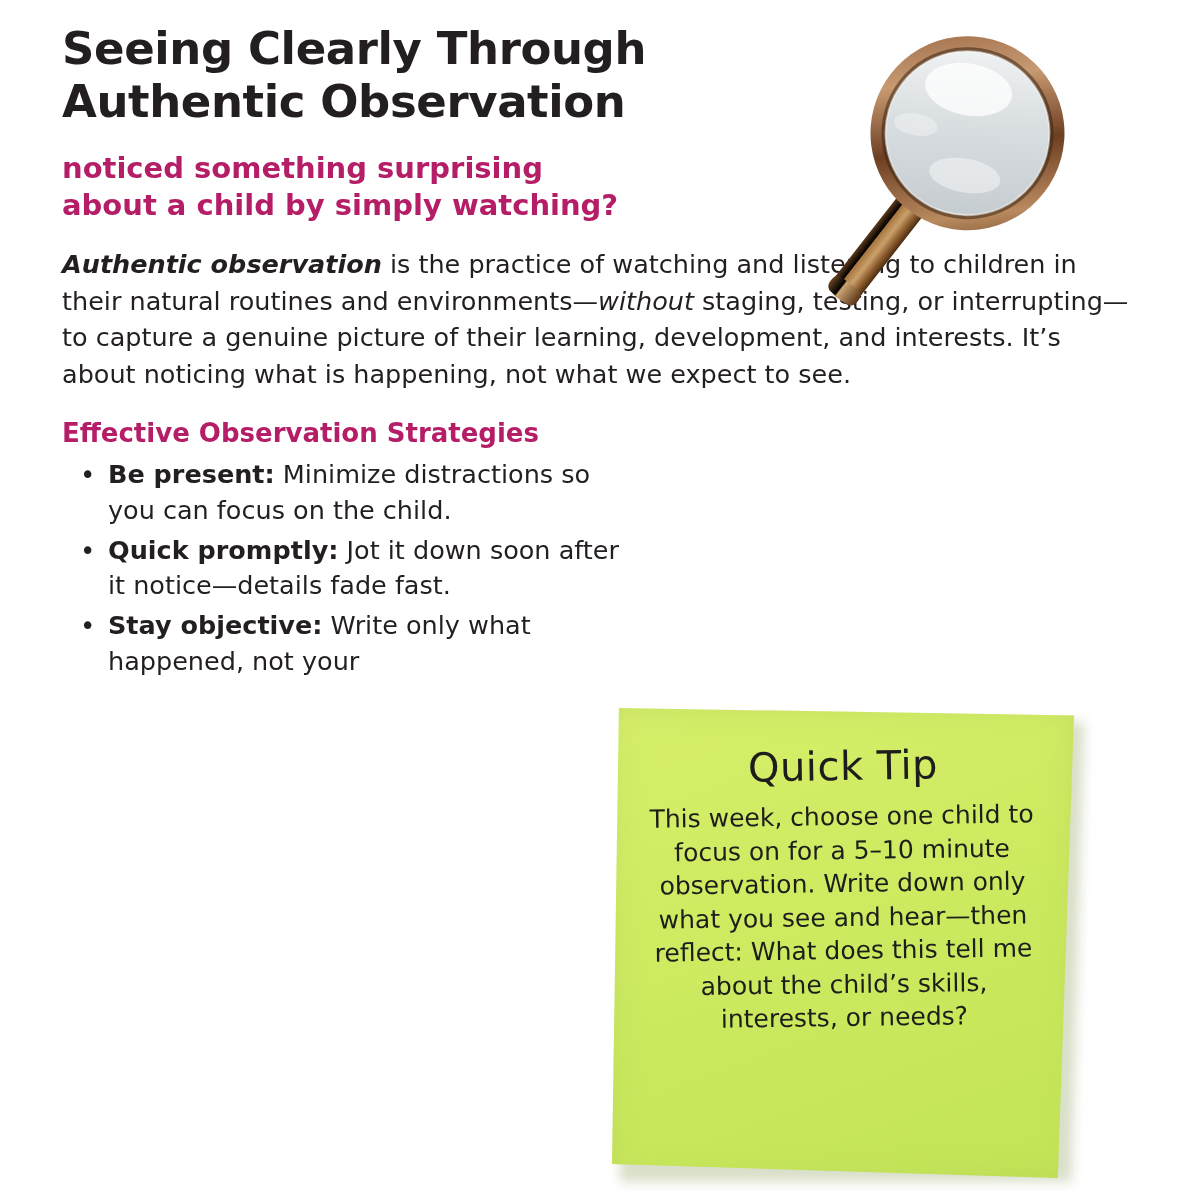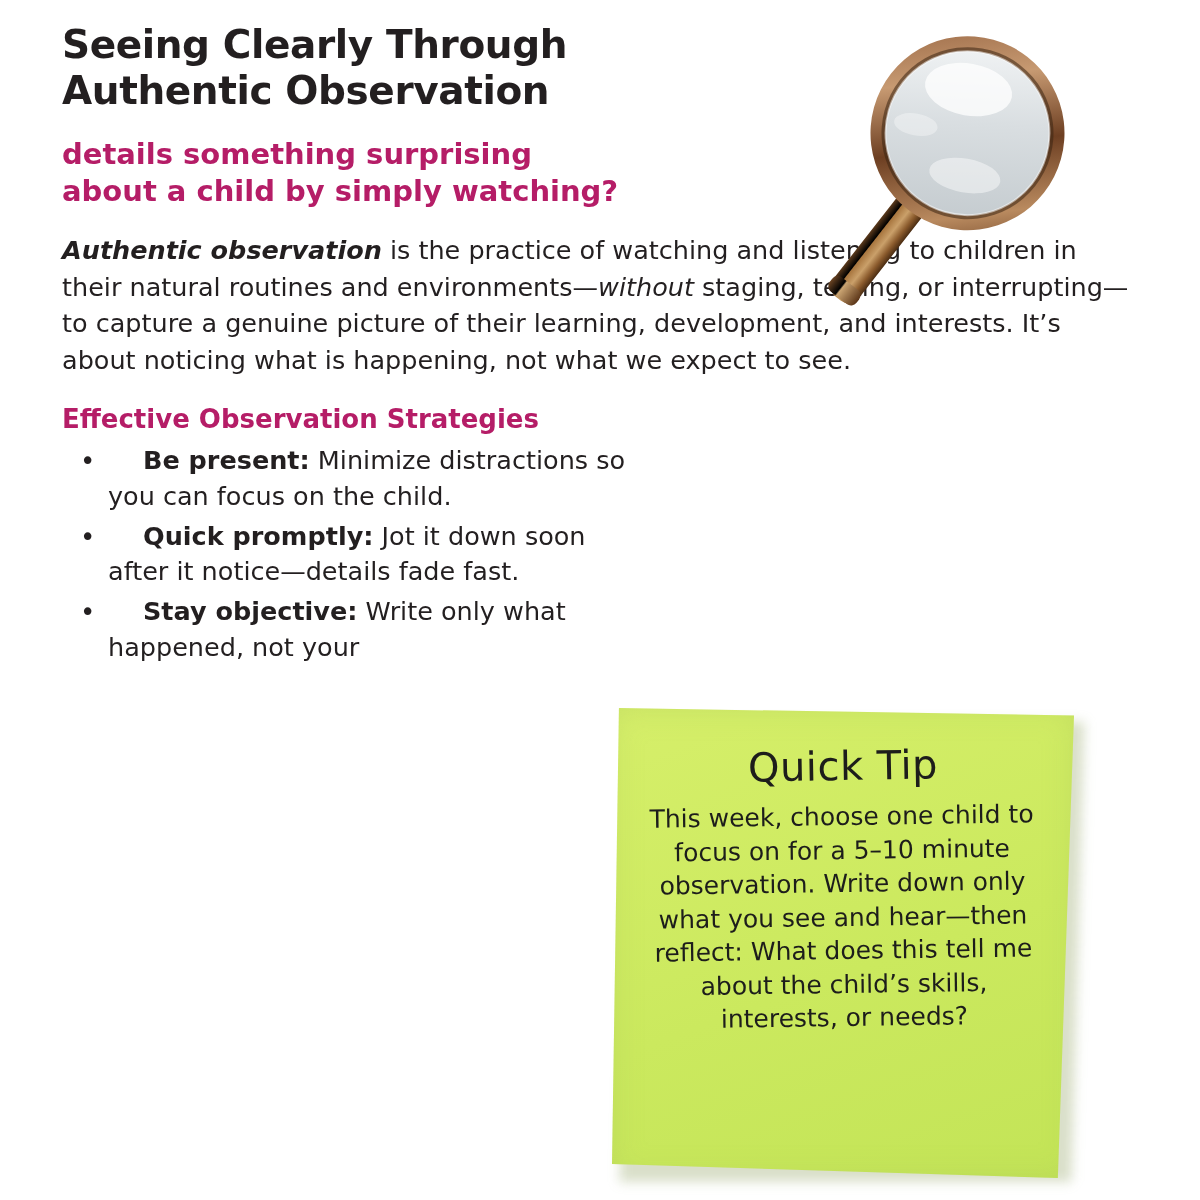--- a/index.html
+++ b/index.html
@@ -17,21 +17,21 @@
   .page {
     position: relative;
     width: 1200px;
     height: 1200px;
     box-sizing: border-box;
     padding: 22px 62px 0 62px;
   }
 
   
   .title {
-    font-size: 39px;
+    font-size: 45px;
     font-weight: bold;
     color: #231f20;
     line-height: 1.18;
     letter-spacing: -0.4px;
     max-width: 640px;
     margin: 0;
   }
   .title .line {
     display: block;
   }
@@ -91,21 +91,20 @@
   .bullets li::before {
     content: "•";
     position: absolute;
     left: -28px;
     top: 0;
     font-size: 26px;
     color: #231f20;
   }
   .bullets li b {
     font-weight: bold;
-    margin-left: 35px;
   }
 
   
   .magnifier {
     position: absolute;
     top: 18px;
     right: 96px;
     width: 330px;
     height: 330px;
     pointer-events: none;
@@ -221,21 +220,21 @@
       </g>
     </svg>
   </div>
 
   <h1 class="title">
     <span class="line">Seeing Clearly Through</span>
     <span class="line">Authentic Observation</span>
   </h1>
 
   <div class="prompt">
-    <span class="line">details something surprising</span>
+    <span class="line">noticed something surprising</span>
     <span class="line">about a child by simply watching?</span>
   </div>
 
   <p class="body-para"><b>Authentic observation</b><span> is the practice of watching and listening to children in their natural routines and environments—</span><i>without</i><span> staging, testing, or interrupting—to capture a genuine picture of their learning, development, and interests. It’s about noticing what is happening, not what we expect to see.</span></p>
 
   <div class="section-heading">Effective Observation Strategies</div>
 
   <ul class="bullets">
     <li><b>Be present:</b><span> Minimize distractions so you can focus on the child.</span></li>
     <li><b>Quick promptly:</b><span> Jot it down soon after it notice—details fade fast.</span></li>

